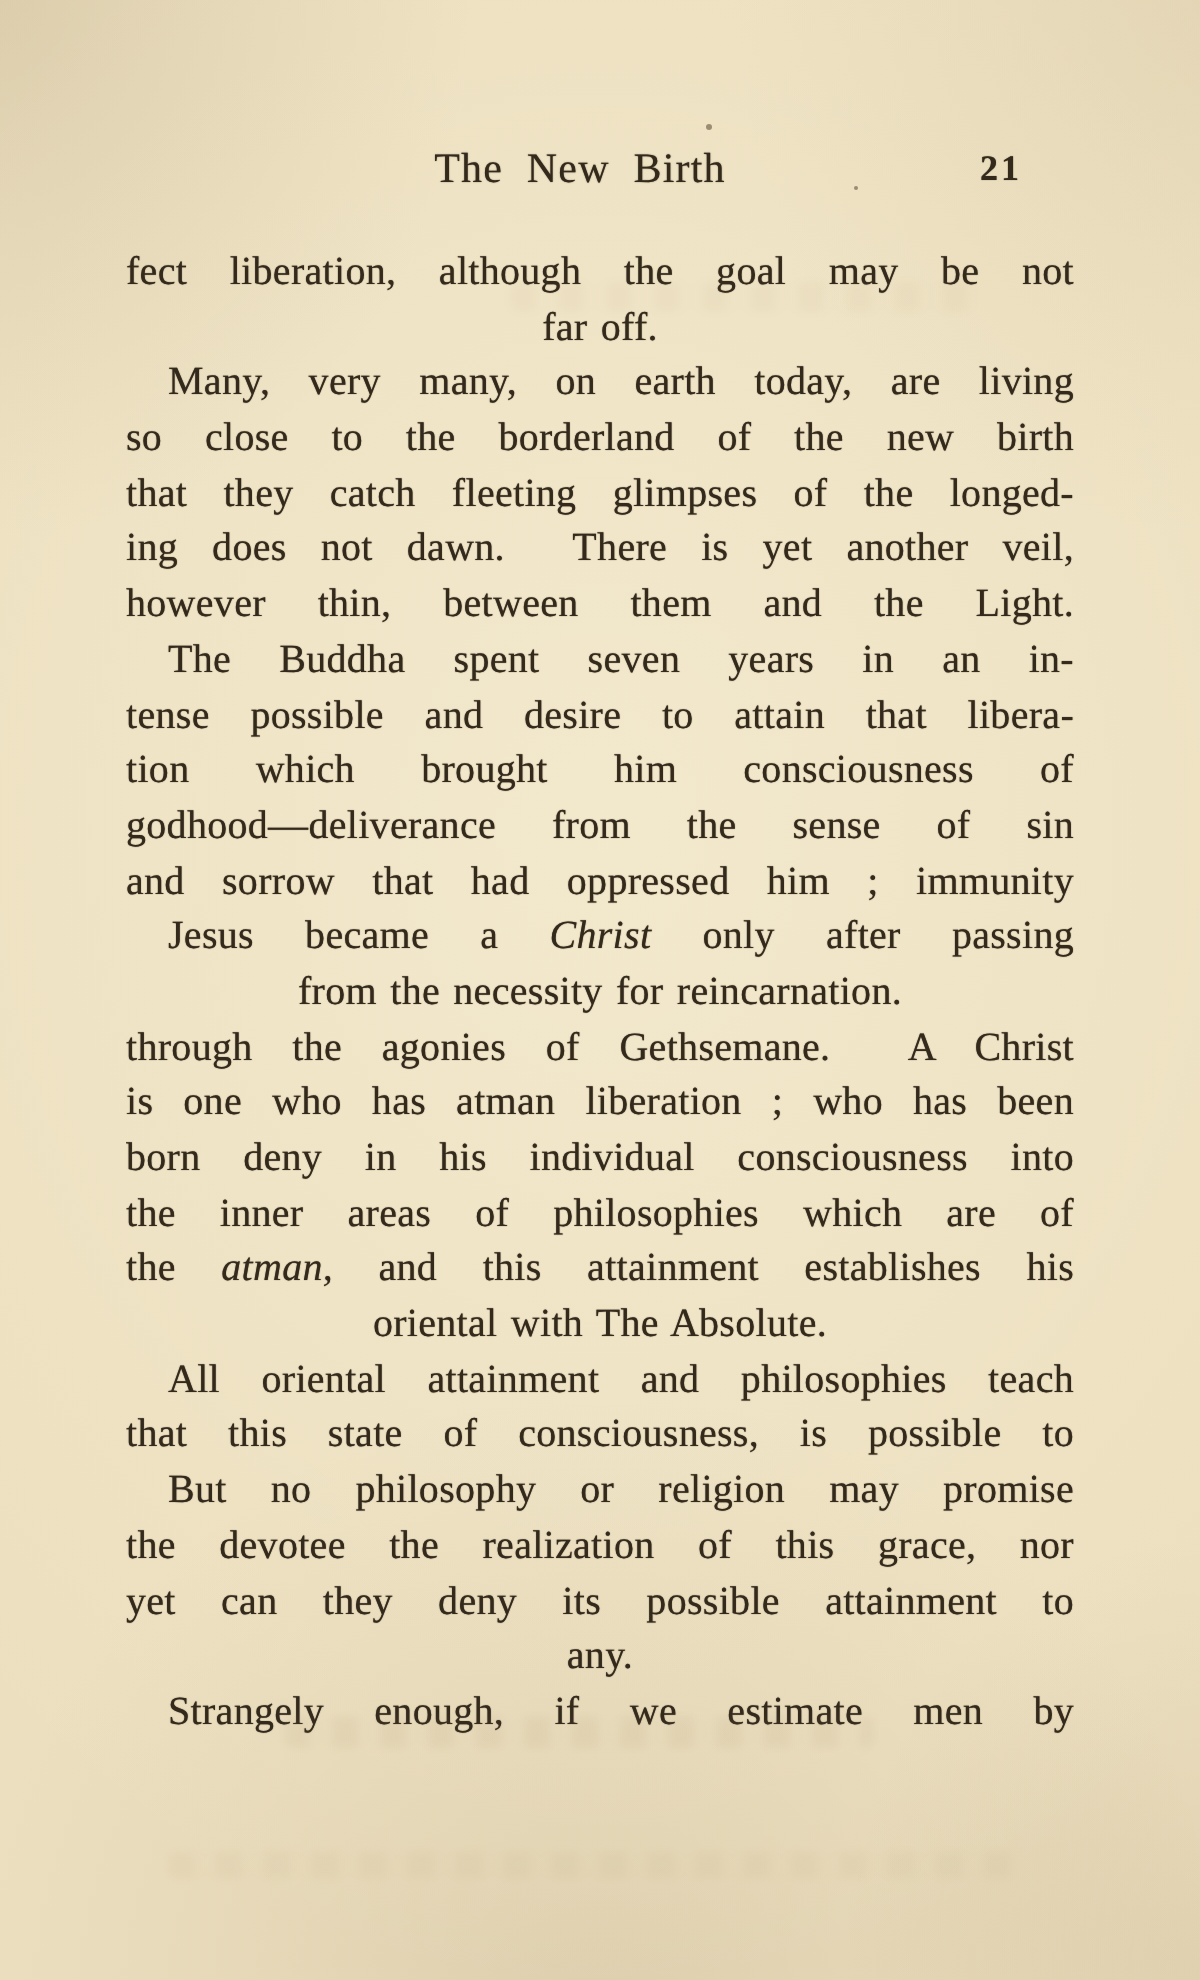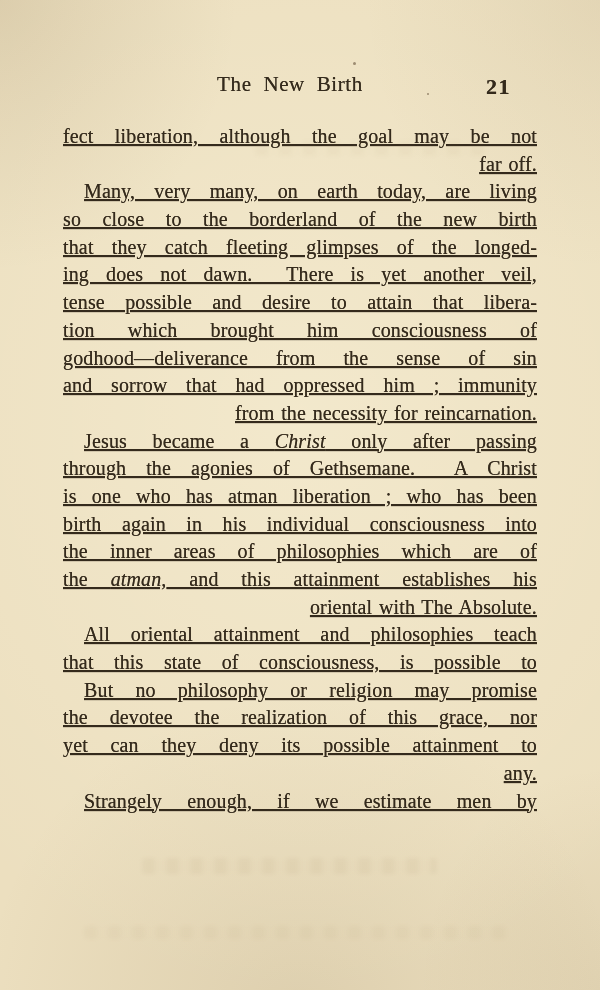--- a/index.html
+++ b/index.html
@@ -33,41 +33,40 @@
     margin-left: -10px;
     font-size: 21px;
     letter-spacing: 0.6px;
     word-spacing: 6px;
     white-space: nowrap;
     text-shadow: 0 0.2px 0.6px rgba(52,42,28,0.8);
   }
   .head-pageno {
     position: absolute;
     right: 26px; top: 2px;
-    font-size: 22px;
+    font-size: 18px;
     font-weight: bold;
     letter-spacing: 1.5px;
     text-shadow: 0 0.2px 0.5px rgba(52,42,28,0.8);
   }
   
   .text-block {
     position: absolute;
     top: 123px; left: 63px; width: 474px;
     font-size: 20px;
     letter-spacing: 0.15px;
     word-spacing: 1.5px;
     text-shadow: 0 0.2px 0.55px rgba(52,42,28,0.82);
-    text-decoration: underline;
   }
   .line {
     height: 27.7px;
     line-height: 27.7px;
     white-space: normal;
     overflow: hidden;
-    text-align: right;
+    text-align: center;
   }
   .full { text-align: justify; text-align-last: justify; }
   .indent { padding-left: 21px; }
   em { font-style: italic; }
   
   .ghost {
     position: absolute;
     filter: blur(2px);
     background: repeating-linear-gradient(90deg,
       rgba(152,126,84,0.16) 0 13px,
@@ -96,29 +95,31 @@
     <div class="head-pageno">21</div>
   </div>
 
   <div class="text-block">
     <div class="line full">fect liberation, although the goal may be not</div>
     <div class="line">far off.</div>
     <div class="line full indent">Many, very many, on earth today, are living</div>
     <div class="line full">so close to the borderland of the new birth</div>
     <div class="line full">that they catch fleeting glimpses of the longed-</div>
     <div class="line full">ing does not dawn.&nbsp; There is yet another veil,</div>
+    <div class="line full">however thin, between them and the Light.</div>
+    <div class="line full indent">The Buddha spent seven years in an in-</div>
     <div class="line full">tense possible and desire to attain that libera-</div>
     <div class="line full">tion which brought him consciousness of</div>
     <div class="line full">godhood—deliverance from the sense of sin</div>
     <div class="line full">and sorrow that had oppressed him ; immunity</div>
+    <div class="line full indent"><span>Jesus became a </span><em>Christ</em><span> only after passing</span></div>
     <div class="line">from the necessity for reincarnation.</div>
-    <div class="line full indent"><span>Jesus became a </span><em>Christ</em><span> only after passing</span></div>
     <div class="line full">through the agonies of Gethsemane.&nbsp; A Christ</div>
     <div class="line full">is one who has atman liberation ; who has been</div>
-    <div class="line full">birth again in his individual consciousness into</div>
+    <div class="line full">born deny in his individual consciousness into</div>
     <div class="line full">the inner areas of philosophies which are of</div>
     <div class="line full"><span>the </span><em>atman,</em><span> and this attainment establishes his</span></div>
     <div class="line">oriental with The Absolute.</div>
     <div class="line full indent">All oriental attainment and philosophies teach</div>
     <div class="line full">that this state of consciousness, is possible to</div>
     <div class="line full indent">But no philosophy or religion may promise</div>
     <div class="line full">the devotee the realization of this grace, nor</div>
     <div class="line full">yet can they deny its possible attainment to</div>
     <div class="line">any.</div>
     <div class="line full indent">Strangely enough, if we estimate men by</div>

